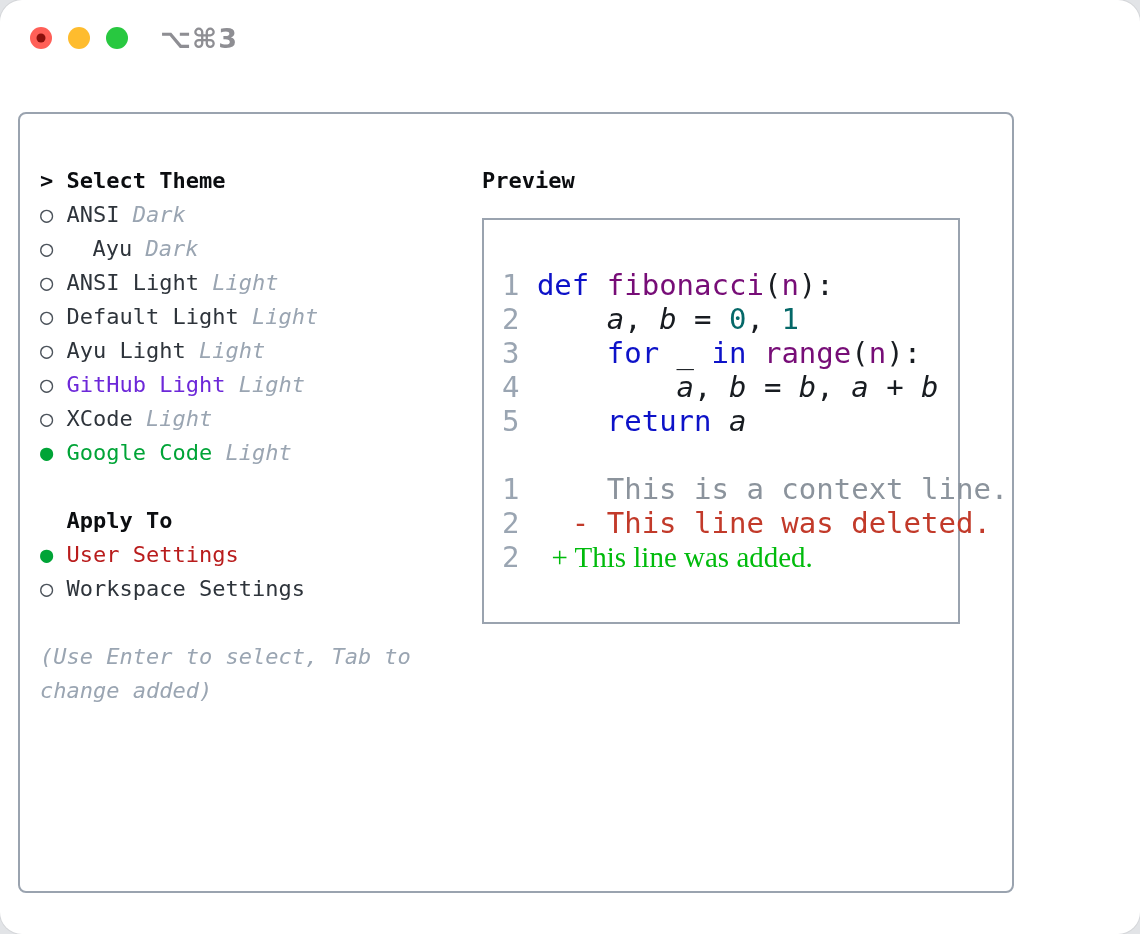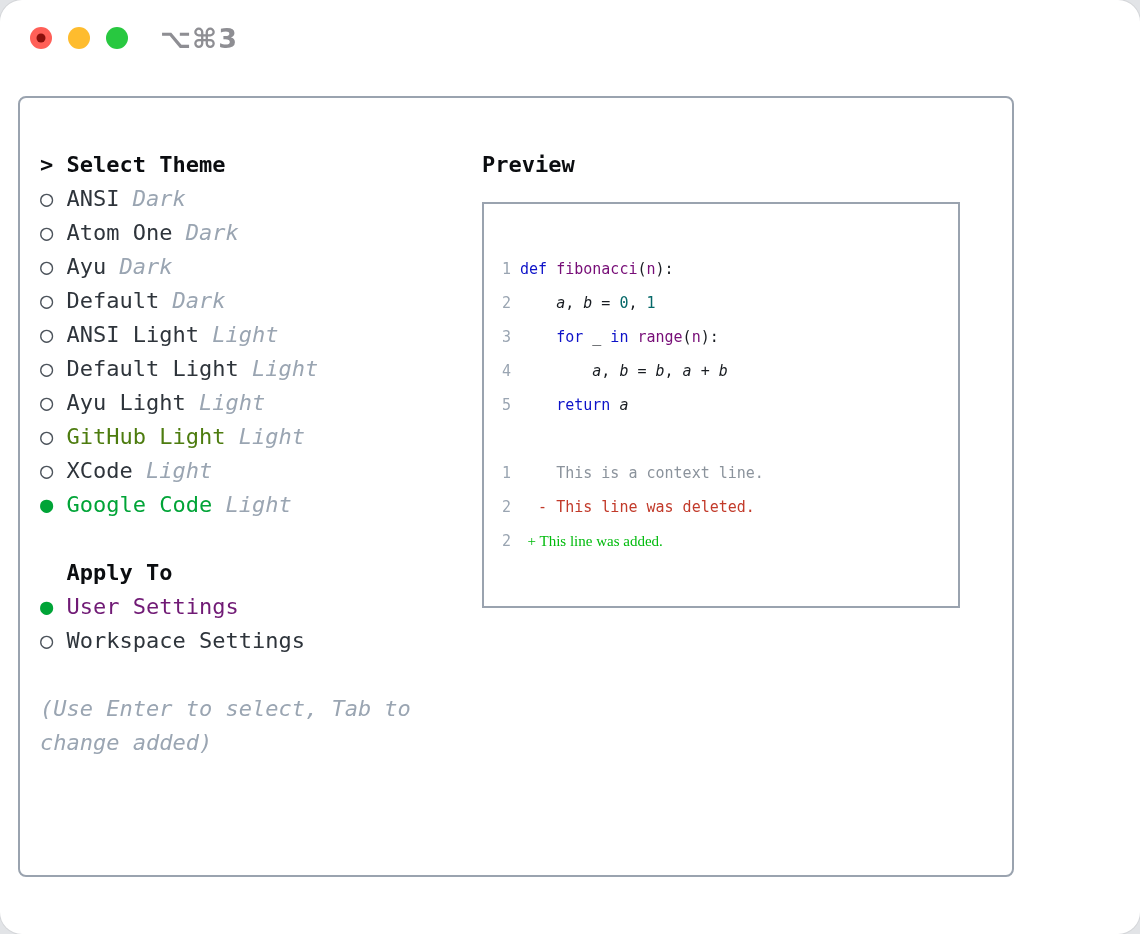--- a/index.html
+++ b/index.html
@@ -38,21 +38,21 @@
     margin-left: 32px;
     font-family: "DejaVu Sans", "Liberation Sans", sans-serif;
     font-size: 27px;
     font-weight: 700;
     color: #8e8e93;
     letter-spacing: 1px;
   }
   
   .main-box {
     position: absolute;
-    left: 18px; top: 96px;
+    left: 18px; top: 112px;
     width: 996px; height: 781px;
     border: 2px solid #9aa3af;
     border-radius: 8px;
     background: #fff;
     display: flex;
     padding: 50px 0 0 20px;
   }
   .row { height: 34px; line-height: 34px; white-space: pre; font-size: 22px; }
   .left-col { flex: 0 0 442px; }
   .right-col { flex: 1; padding-right: 28px; }
@@ -65,21 +65,21 @@
   .help-line { font-size: 22px; height: 34px; line-height: 34px; white-space: pre; font-style: italic; }
 
   
   .preview-box {
     margin-top: 20px;
     width: 478px;
     border: 2px solid #9aa3af;
     background: #fff;
     padding: 48px 0 48px 18px;
   }
-  .code-row { height: 34px; line-height: 34px; white-space: pre; font-size: 15px; }
+  .code-row { height: 34px; line-height: 34px; white-space: pre; font-size: 29px; }
   .gutter { display: inline-block; width: 2ch; white-space: pre; }
   .tok-var { font-style: italic; }
 </style>
 </head>
 <body>
 
 <div class="window">
 
   <div class="titlebar">
     <div class="lights" id="lights">
@@ -91,34 +91,32 @@
       </div>
     <div class="shortcut">⌥⌘3</div>
   </div>
 
   <div class="main-box">
 
     <div class="left-col">
       <div class="row"><span class="cursor">&gt;</span><span> </span><span class="hdr">Select Theme</span></div>
       <div id="theme-list">
           <div class="row item-row"><span class="bullet" style="color: rgb(77, 84, 92);">○</span> <span style="color: rgb(46, 52, 59);">ANSI</span> <span class="variant" style="color: rgb(154, 165, 178);">Dark</span></div>
-          <div class="row item-row"><span class="bullet" style="color: rgb(77, 84, 92);">○</span> <span style="color: rgb(46, 52, 59);">Atom One</span> <span class="variant" style="color: rgb(154, 165, 178);">Dark</span></div>
-          <div class="row item-row"><span class="bullet" style="color: rgb(77, 84, 92);">○</span> <span style="color: rgb(46, 52, 59);">Ayu</span> <span class="variant" style="color: rgb(154, 165, 178);">Dark</span></div>
-          <div class="row item-row"><span class="bullet" style="color: rgb(77, 84, 92);">○</span> <span style="color: rgb(46, 52, 59);">Default</span> <span class="variant" style="color: rgb(154, 165, 178);">Dark</span></div>
+          <div class="row item-row"><span class="bullet" style="color: rgb(77, 84, 92);">○</span> <span style="color: rgb(46, 52, 59); margin-left: 26px;">Ayu</span> <span class="variant" style="color: rgb(154, 165, 178);">Dark</span></div>
           <div class="row item-row"><span class="bullet" style="color: rgb(77, 84, 92);">○</span> <span style="color: rgb(46, 52, 59);">ANSI Light</span> <span class="variant" style="color: rgb(154, 165, 178);">Light</span></div>
           <div class="row item-row"><span class="bullet" style="color: rgb(77, 84, 92);">○</span> <span style="color: rgb(46, 52, 59);">Default Light</span> <span class="variant" style="color: rgb(154, 165, 178);">Light</span></div>
           <div class="row item-row"><span class="bullet" style="color: rgb(77, 84, 92);">○</span> <span style="color: rgb(46, 52, 59);">Ayu Light</span> <span class="variant" style="color: rgb(154, 165, 178);">Light</span></div>
-          <div class="row item-row"><span class="bullet" style="color: rgb(77, 84, 92);">○</span> <span style="color: #4d7c0f;">GitHub Light</span> <span class="variant" style="color: rgb(154, 165, 178);">Light</span></div>
+          <div class="row item-row"><span class="bullet" style="color: rgb(77, 84, 92);">○</span> <span style="color: #6d28d9;">GitHub Light</span> <span class="variant" style="color: rgb(154, 165, 178);">Light</span></div>
           <div class="row item-row"><span class="bullet" style="color: rgb(77, 84, 92);">○</span> <span style="color: rgb(46, 52, 59);">XCode</span> <span class="variant" style="color: rgb(154, 165, 178);">Light</span></div>
           <div class="row item-row"><span class="bullet" style="color: rgb(0, 164, 55);">●</span> <span style="color: rgb(0, 164, 55);">Google Code</span> <span class="variant" style="color: rgb(154, 165, 178);">Light</span></div>
         </div>
       <div class="row"> </div>
       <div class="row"><span>  </span><span class="hdr">Apply To</span></div>
       <div id="apply-list">
-          <div class="row item-row"><span class="bullet" style="color: rgb(0, 164, 55);">●</span> <span style="color: #701a75;">User Settings</span></div>
+          <div class="row item-row"><span class="bullet" style="color: rgb(0, 164, 55);">●</span> <span style="color: #b91c1c;">User Settings</span></div>
           <div class="row item-row"><span class="bullet" style="color: rgb(77, 84, 92);">○</span> <span style="color: rgb(46, 52, 59);">Workspace Settings</span></div>
         </div>
       <div class="row"> </div>
       <div id="help">
           <div class="help-line" style="color: rgb(154, 165, 178);">(Use Enter to select, Tab to</div>
           <div class="help-line" style="color: rgb(154, 165, 178);">change added)</div>
         </div>
     </div>
 
     <div class="right-col">

